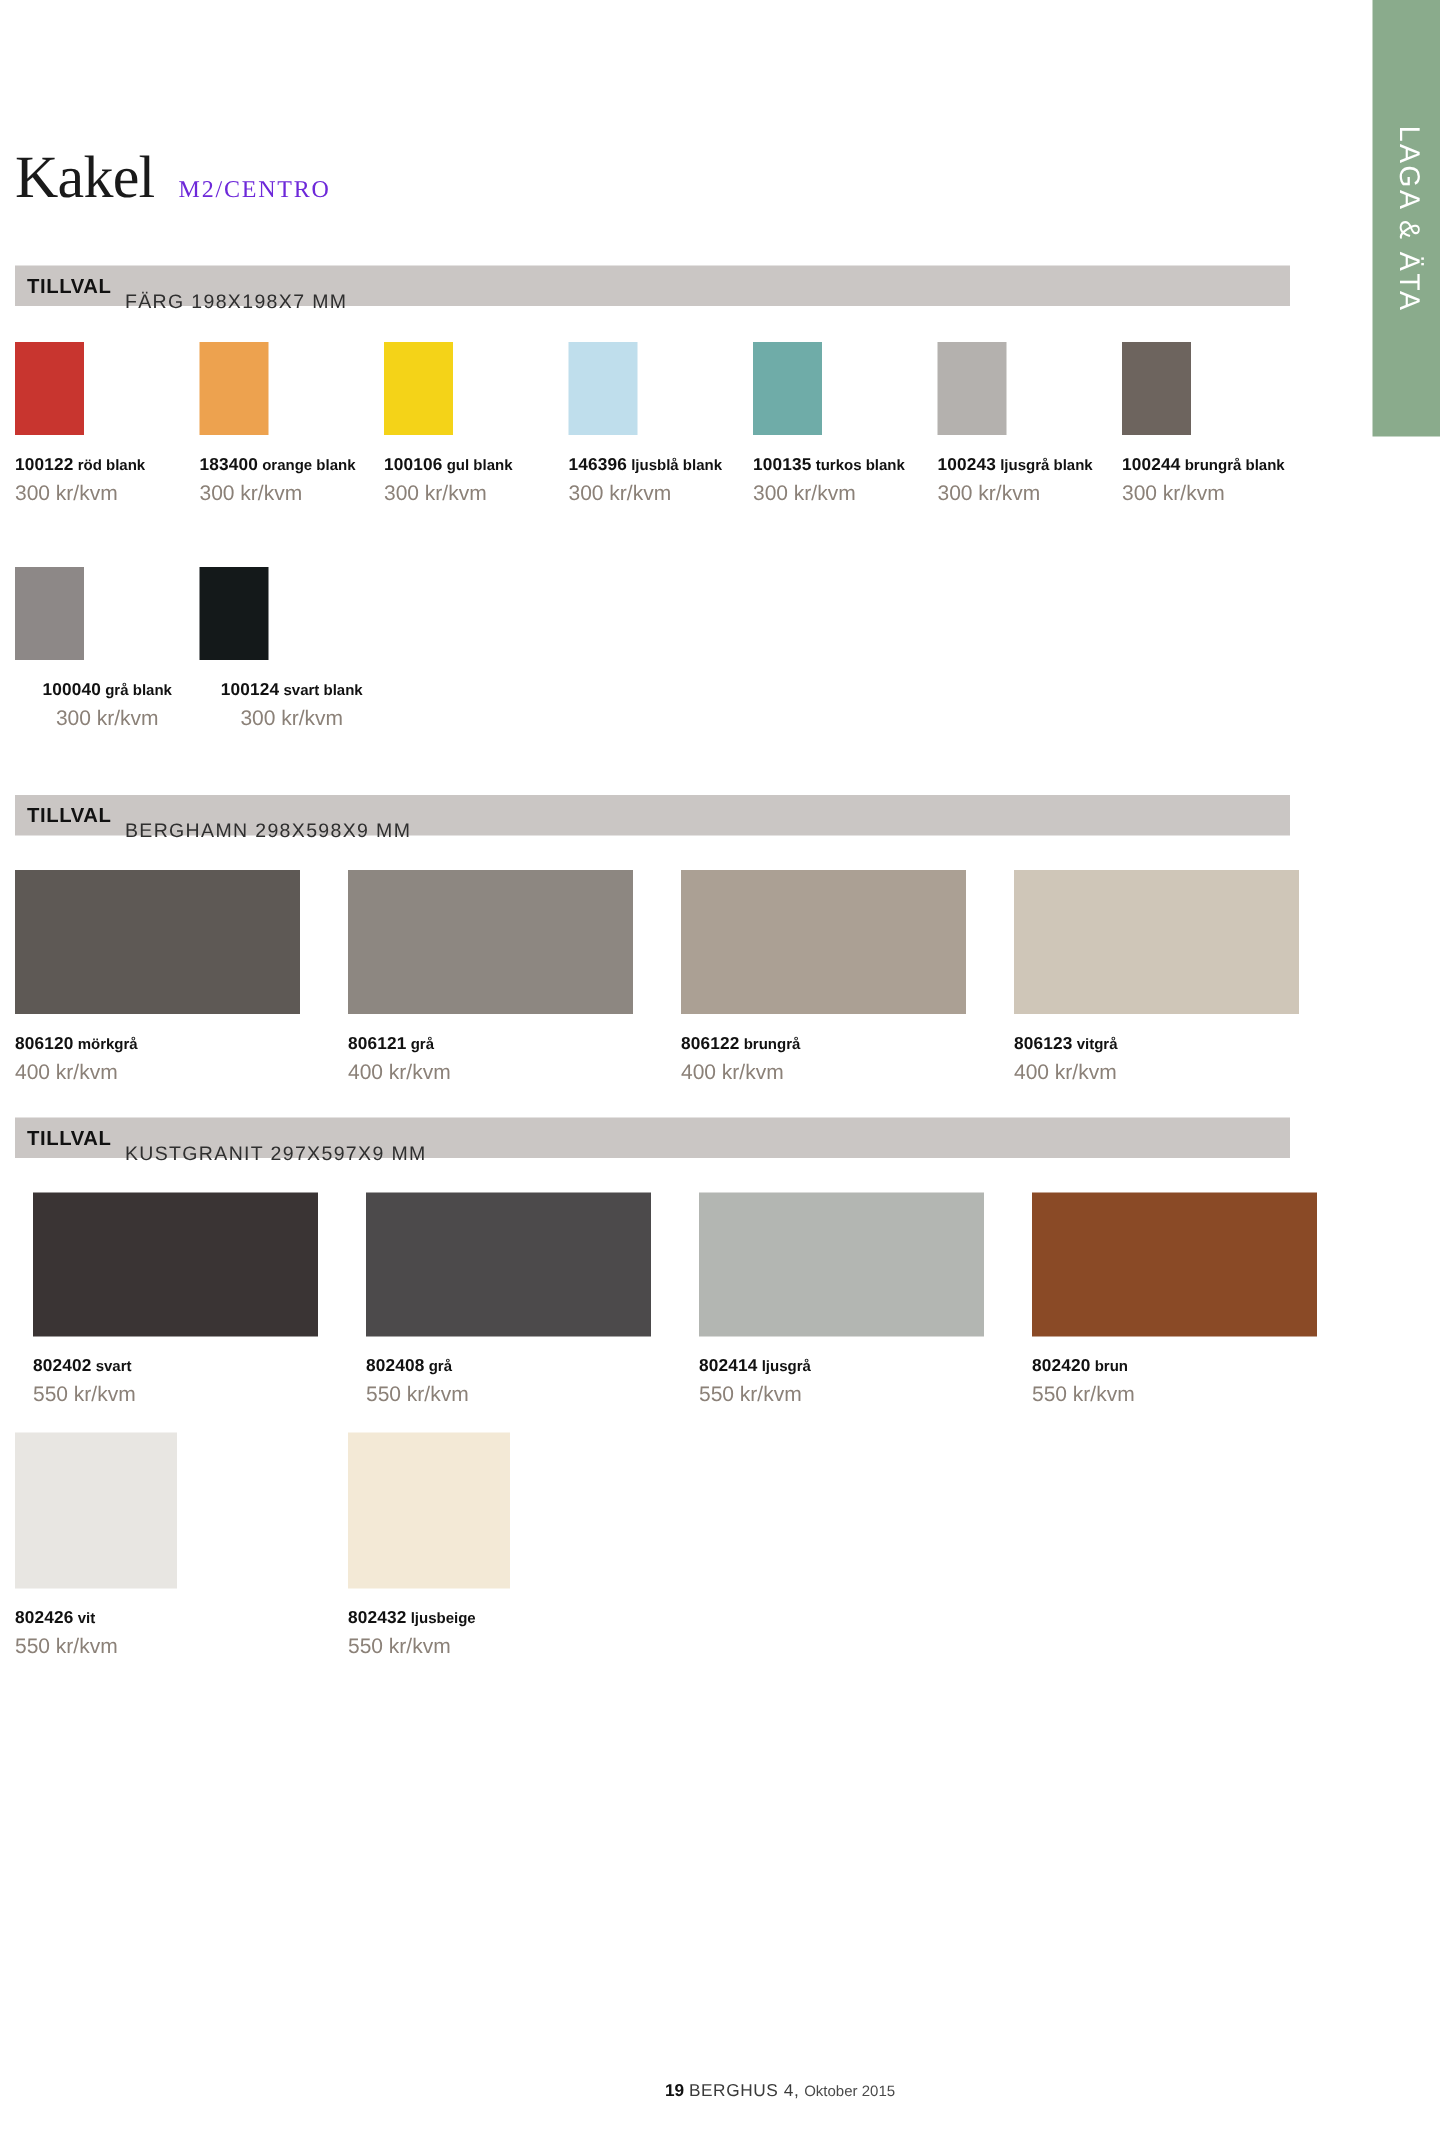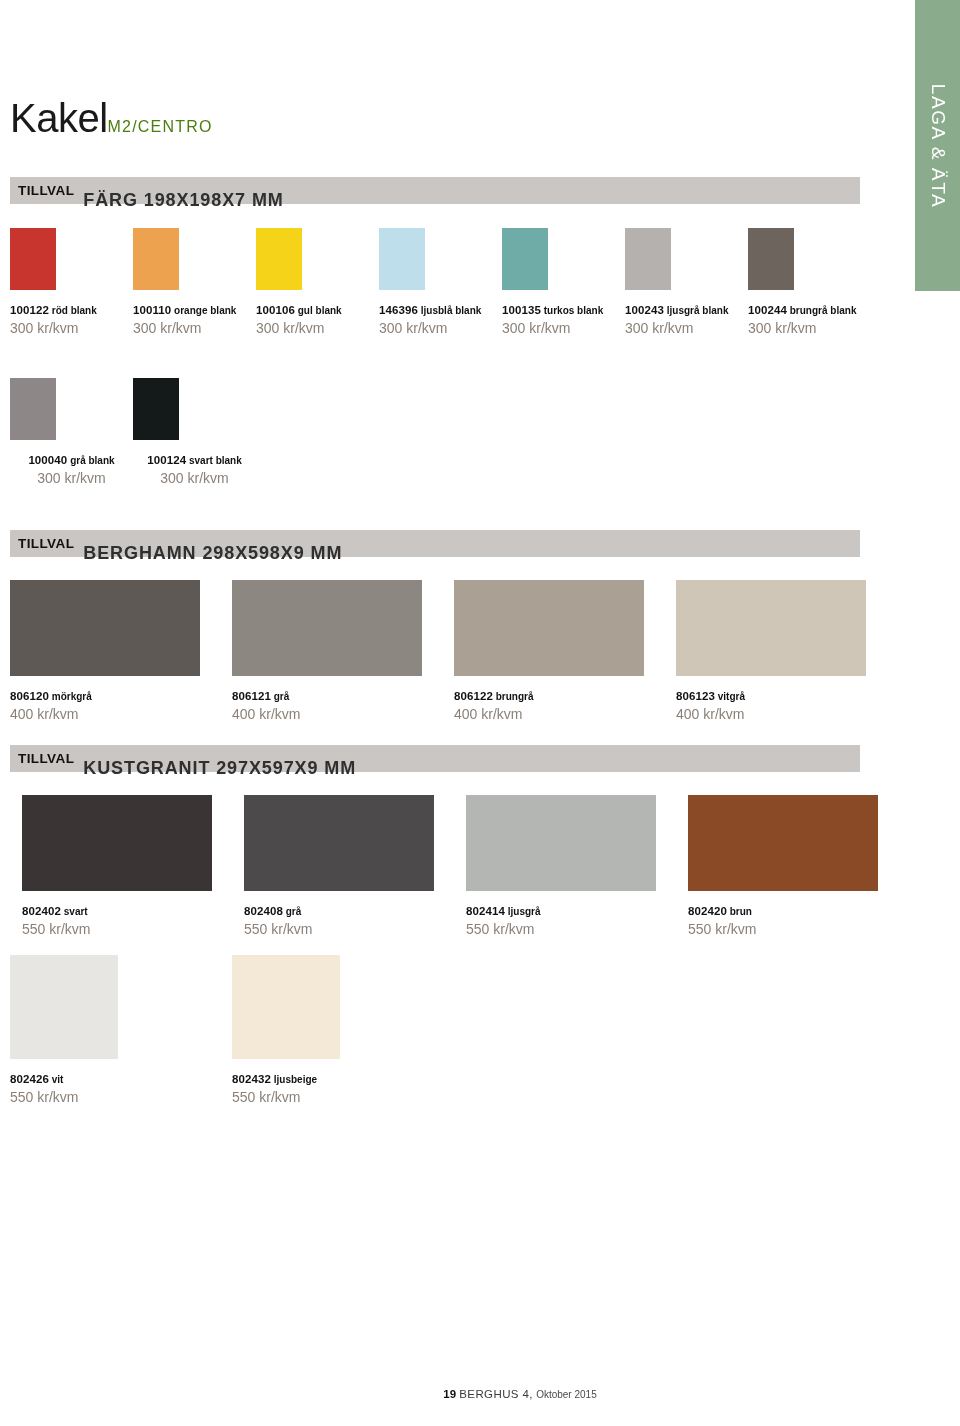--- a/index.html
+++ b/index.html
@@ -38,32 +38,34 @@
     font-weight: 400;
   }
 
   
   .page-head {
     position: absolute;
     left: 10px;
     top: 98px;
     display: flex;
     align-items: baseline;
+    font-family: Liberation Serif, serif;
   }
   .page-title {
     font-size: 40px;
     font-weight: 300;
     letter-spacing: -0.5px;
     color: #1a1a1a;
     line-height: 1;
   }
   .page-subtitle {
+    margin-left: 16px;
     font-size: 16px;
     letter-spacing: 1.2px;
-    color: #4d7c0f;
+    color: #6d28d9;
     font-weight: 400;
   }
 
   
   .section-bar {
     position: absolute;
     left: 10px;
     width: 850px;
     height: 27px;
     background: #cac6c4;
@@ -73,24 +75,24 @@
     box-sizing: border-box;
   }
   .section-bar .kicker {
     font-size: 13.5px;
     font-weight: 700;
     letter-spacing: 0.4px;
     color: #111;
   }
   .section-bar .section-name {
     margin-left: 9px;
-    font-size: 18px;
+    font-size: 13px;
     letter-spacing: 0.9px;
     color: #2f2f2f;
-    font-weight: 700;
+    font-weight: 400;
     margin-top: 20px;
   }
 
   
   .grid {
     position: absolute;
     left: 10px;
     display: flex;
   }
   .cell { position: relative; }
@@ -183,21 +185,21 @@
       <div class="cell" style="width: 123px;">
         <div class="sw-color tex-gloss" style="background: rgb(200, 53, 47);"></div>
         <div class="cap">
           <div><span class="code">100122</span><span class="name"> röd blank</span></div>
           <div class="price">300 kr/kvm</div>
         </div>
       </div>
       <div class="cell" style="width: 123px;">
         <div class="sw-color tex-gloss" style="background: rgb(237, 162, 79);"></div>
         <div class="cap">
-          <div><span class="code">100110</span><span class="name"> orange blank</span></div>
+          <div><span class="code">183400</span><span class="name"> orange blank</span></div>
           <div class="price">300 kr/kvm</div>
         </div>
       </div>
       <div class="cell" style="width: 123px;">
         <div class="sw-color tex-gloss" style="background: rgb(244, 211, 24);"></div>
         <div class="cap">
           <div><span class="code">100106</span><span class="name"> gul blank</span></div>
           <div class="price">300 kr/kvm</div>
         </div>
       </div>

